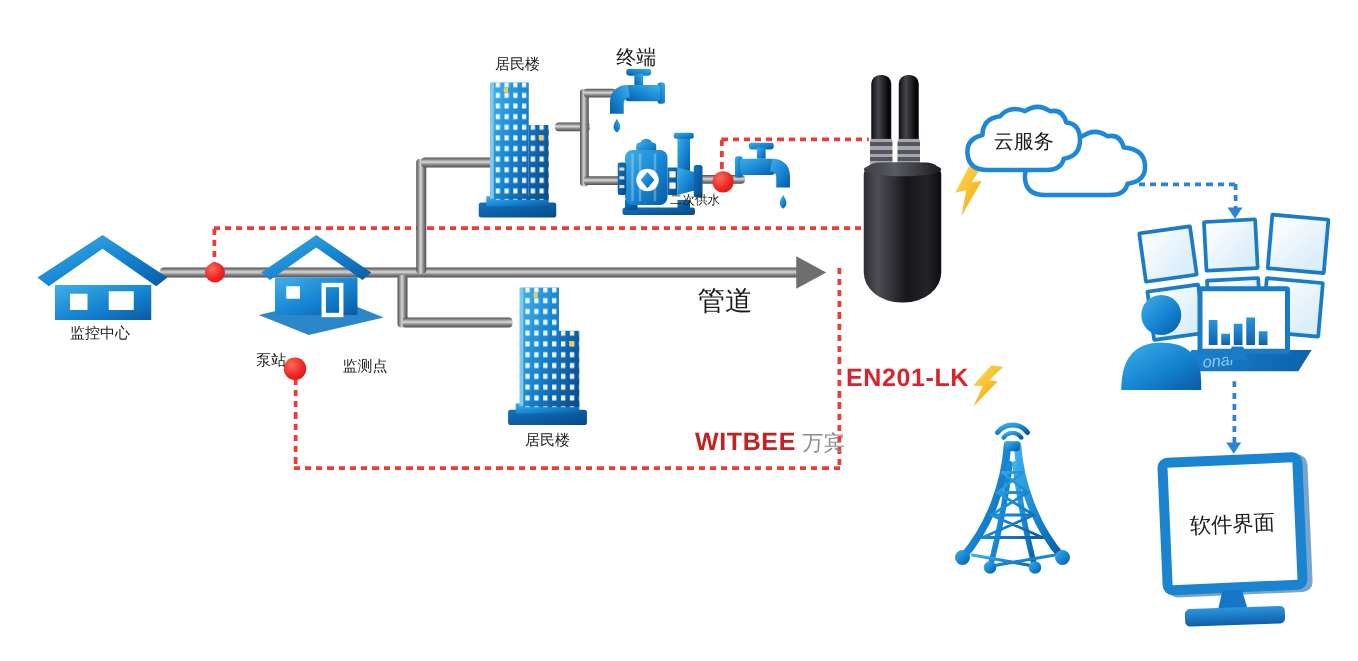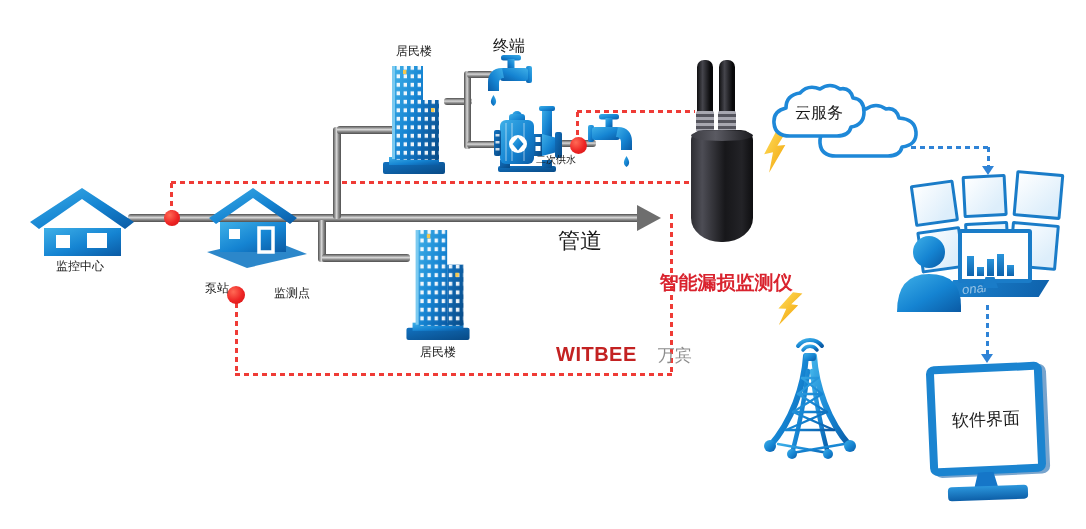--- a/index.html
+++ b/index.html
@@ -54,21 +54,21 @@
   
   .sw-screen{position:absolute;width:100px;height:94px;border:8px solid #1b84d0;border-radius:8px;background:#fff;
           transform:rotate(-2.5deg);display:flex;align-items:center;justify-content:center;z-index:3;
           box-shadow:4px 2px 0 rgba(10,90,164,.55);}
   .sw-stand{position:absolute;width:24px;height:16px;background:#1576c8;z-index:3;
           clip-path:polygon(18% 0,82% 0,100% 100%,0 100%);transform:rotate(-2deg);}
   .sw-base{position:absolute;width:80px;height:14px;border-radius:4px;z-index:3;transform:rotate(-2deg);
           background:linear-gradient(180deg,#2b96dc,#0d5fa8);}
   .red-title{position:absolute;text-align:center;color:#d9232e;z-index:6;font-weight:bold;}
   .brand-en{font-weight:bold;font-size:20px;color:#c32222;letter-spacing:.5px;}
-  .brand-cn{font-size:17px;color:#8c8c8c;margin-left:21px;}
+  .brand-cn{font-size:17px;color:#8c8c8c;margin-left:5px;}
 </style>
 </head>
 <body>
 
 <div id="canvas">
 
   <svg width="0" height="0" style="position:absolute" aria-hidden="true">
     <defs>
       <linearGradient id="gB" x1="0" y1="0" x2="1" y2="1">
         <stop offset="0" stop-color="#3fb0e8"></stop>
@@ -207,21 +207,21 @@
   <div class="label" style="left:522px;top:153px;width:68px;font-size:10px;">二次供水</div>
 
   <div class="label" style="left:550px;top:226px;width:60px;font-size:22px;">管道</div>
 
   <div class="antenna" style="left:697px;top:60px;"></div>
   <div class="antenna" style="left:719px;top:60px;"></div>
   <div class="antenna-conn" style="left:696px;top:111px;"></div>
   <div class="antenna-conn" style="left:718px;top:111px;"></div>
   <div class="device-body"></div>
 
-  <div class="red-title" style="left:645px;top:270px;width:162px;font-size:19px;">智能漏损监测仪</div>
+  <div class="red-title" style="left:645px;top:292px;width:162px;font-size:20px;letter-spacing:.5px;">EN201-LK</div>
 
   <svg class="abs" style="left:760px;top:132px;z-index:3;transform:rotate(-6deg)" width="30" height="40" viewBox="0 0 30 40">
     <path d="M18 0 L29 0 L18 14 L26 14 L7 40 L13 20 L4 21 Z" fill="url(#gGold)"></path>
   </svg>
   <svg class="abs" style="left:775px;top:291px;z-index:3;transform:rotate(8deg)" width="26" height="36" viewBox="0 0 30 40">
     <path d="M18 0 L29 0 L18 14 L26 14 L7 40 L13 20 L4 21 Z" fill="url(#gGold)"></path>
   </svg>
 
   <svg class="abs" style="left:770px;top:80px;z-index:3" width="152" height="86" viewBox="0 0 152 86">
     <g transform="translate(46,14)">

